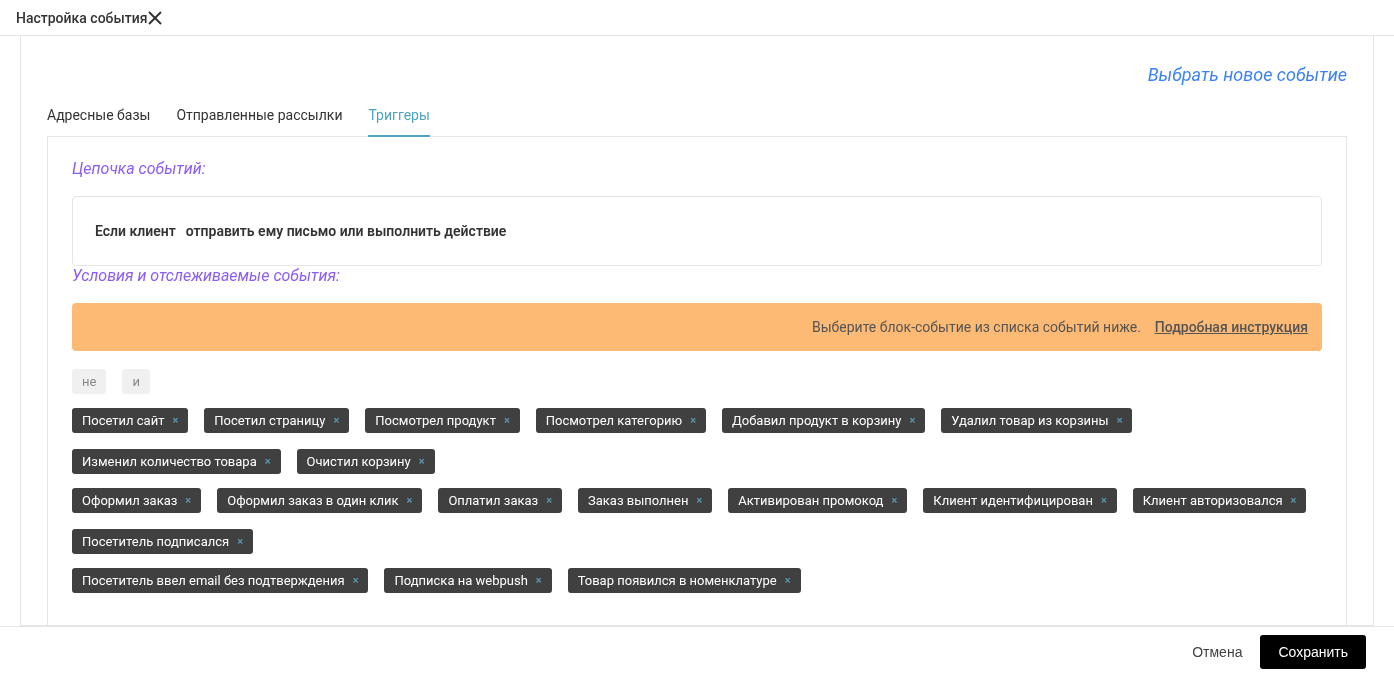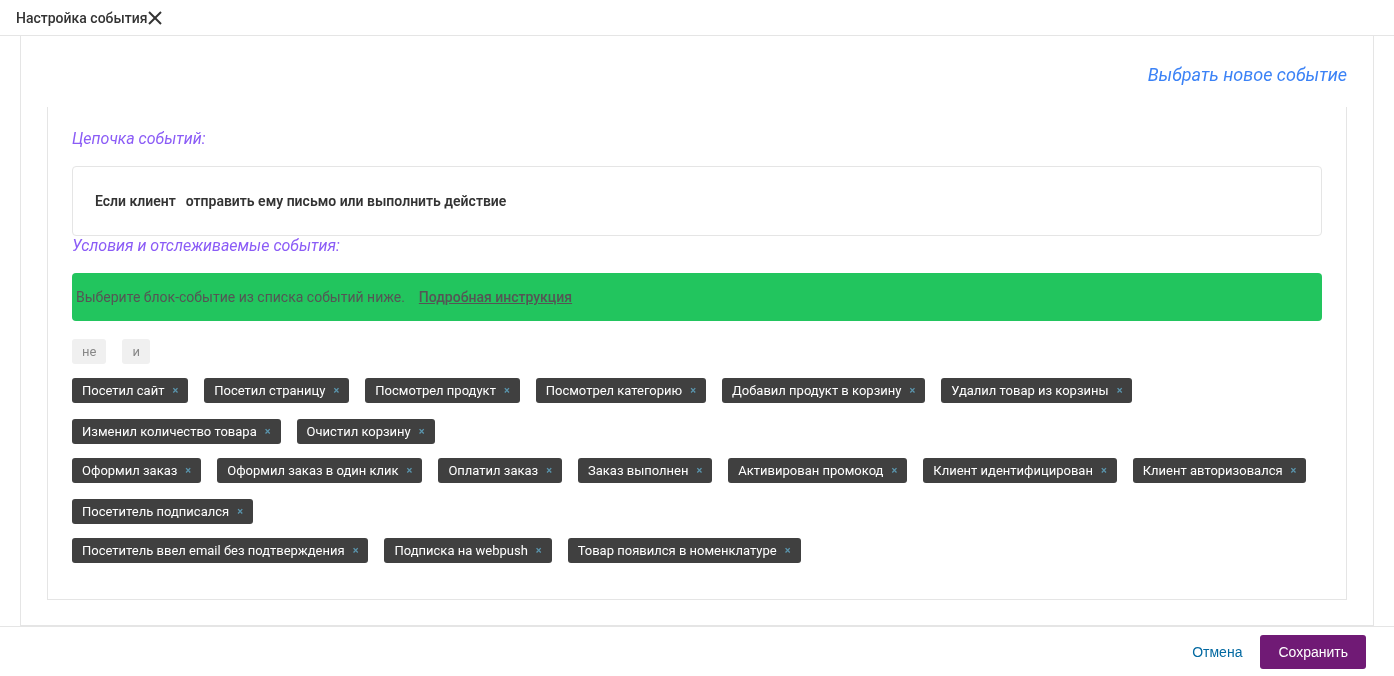--- a/index.html
+++ b/index.html
@@ -107,26 +107,27 @@
   color: #333;
 }
 .drop-zone {
   border: 1px dashed #c9c9c9;
   border-radius: 3px;
   padding: 6px 12px;
   font-size: 13px;
   color: #999;
 }
 .info-box {
-  background: #22c55e;
+  background: #fdba74;
   border-radius: 4px;
-  padding: 16px 4px;
+  padding: 16px 14px;
   margin-bottom: 18px;
   font-size: 14px;
   color: #555;
+  text-align: right;
 }
 .info-box a {
   color: #555;
   text-decoration: underline;
   font-weight: 500;
 }
 .tag-row {
   display: flex;
   flex-wrap: wrap;
   gap: 16px;
@@ -162,28 +163,28 @@
   border-top: 1px solid #e5e5e5;
   padding: 12px 28px;
   display: flex;
   justify-content: flex-end;
   align-items: center;
   gap: 18px;
   background: #fff;
   height: 50px;
 }
 .btn-cancel {
-  color: #0369a1;
+  color: #404040;
   cursor: pointer;
   font-size: 14px;
   background: none;
   border: none;
 }
 .btn-save {
-  background: #701a75;
+  background: #000000;
   color: #fff;
   border: none;
   padding: 9px 18px;
   border-radius: 3px;
   cursor: pointer;
   font-size: 14px;
 }
 </style>
 </head>
 <body>
@@ -195,20 +196,25 @@
         <line x1="1" y1="1" x2="13" y2="13"></line>
         <line x1="13" y1="1" x2="1" y2="13"></line>
       </svg>
   </div>
 </div>
 
 <div class="modal-body">
   <div class="content-panel">
     <div class="section-title">Выбрать новое событие</div>
 
+    <div class="tabs">
+      <div class="tab">Адресные базы</div>
+      <div class="tab">Отправленные рассылки</div>
+      <div class="tab active">Триггеры</div>
+    </div>
 
     <div class="tab-content">
       <div class="subsection-title">Цепочка событий:</div>
 
       <div class="chain-box">
         <span class="chain-text">Если клиент</span>
         <span class="chain-text">отправить ему письмо или выполнить действие</span>
       </div>
 
       <div class="subsection-title">Условия и отслеживаемые события:</div>

